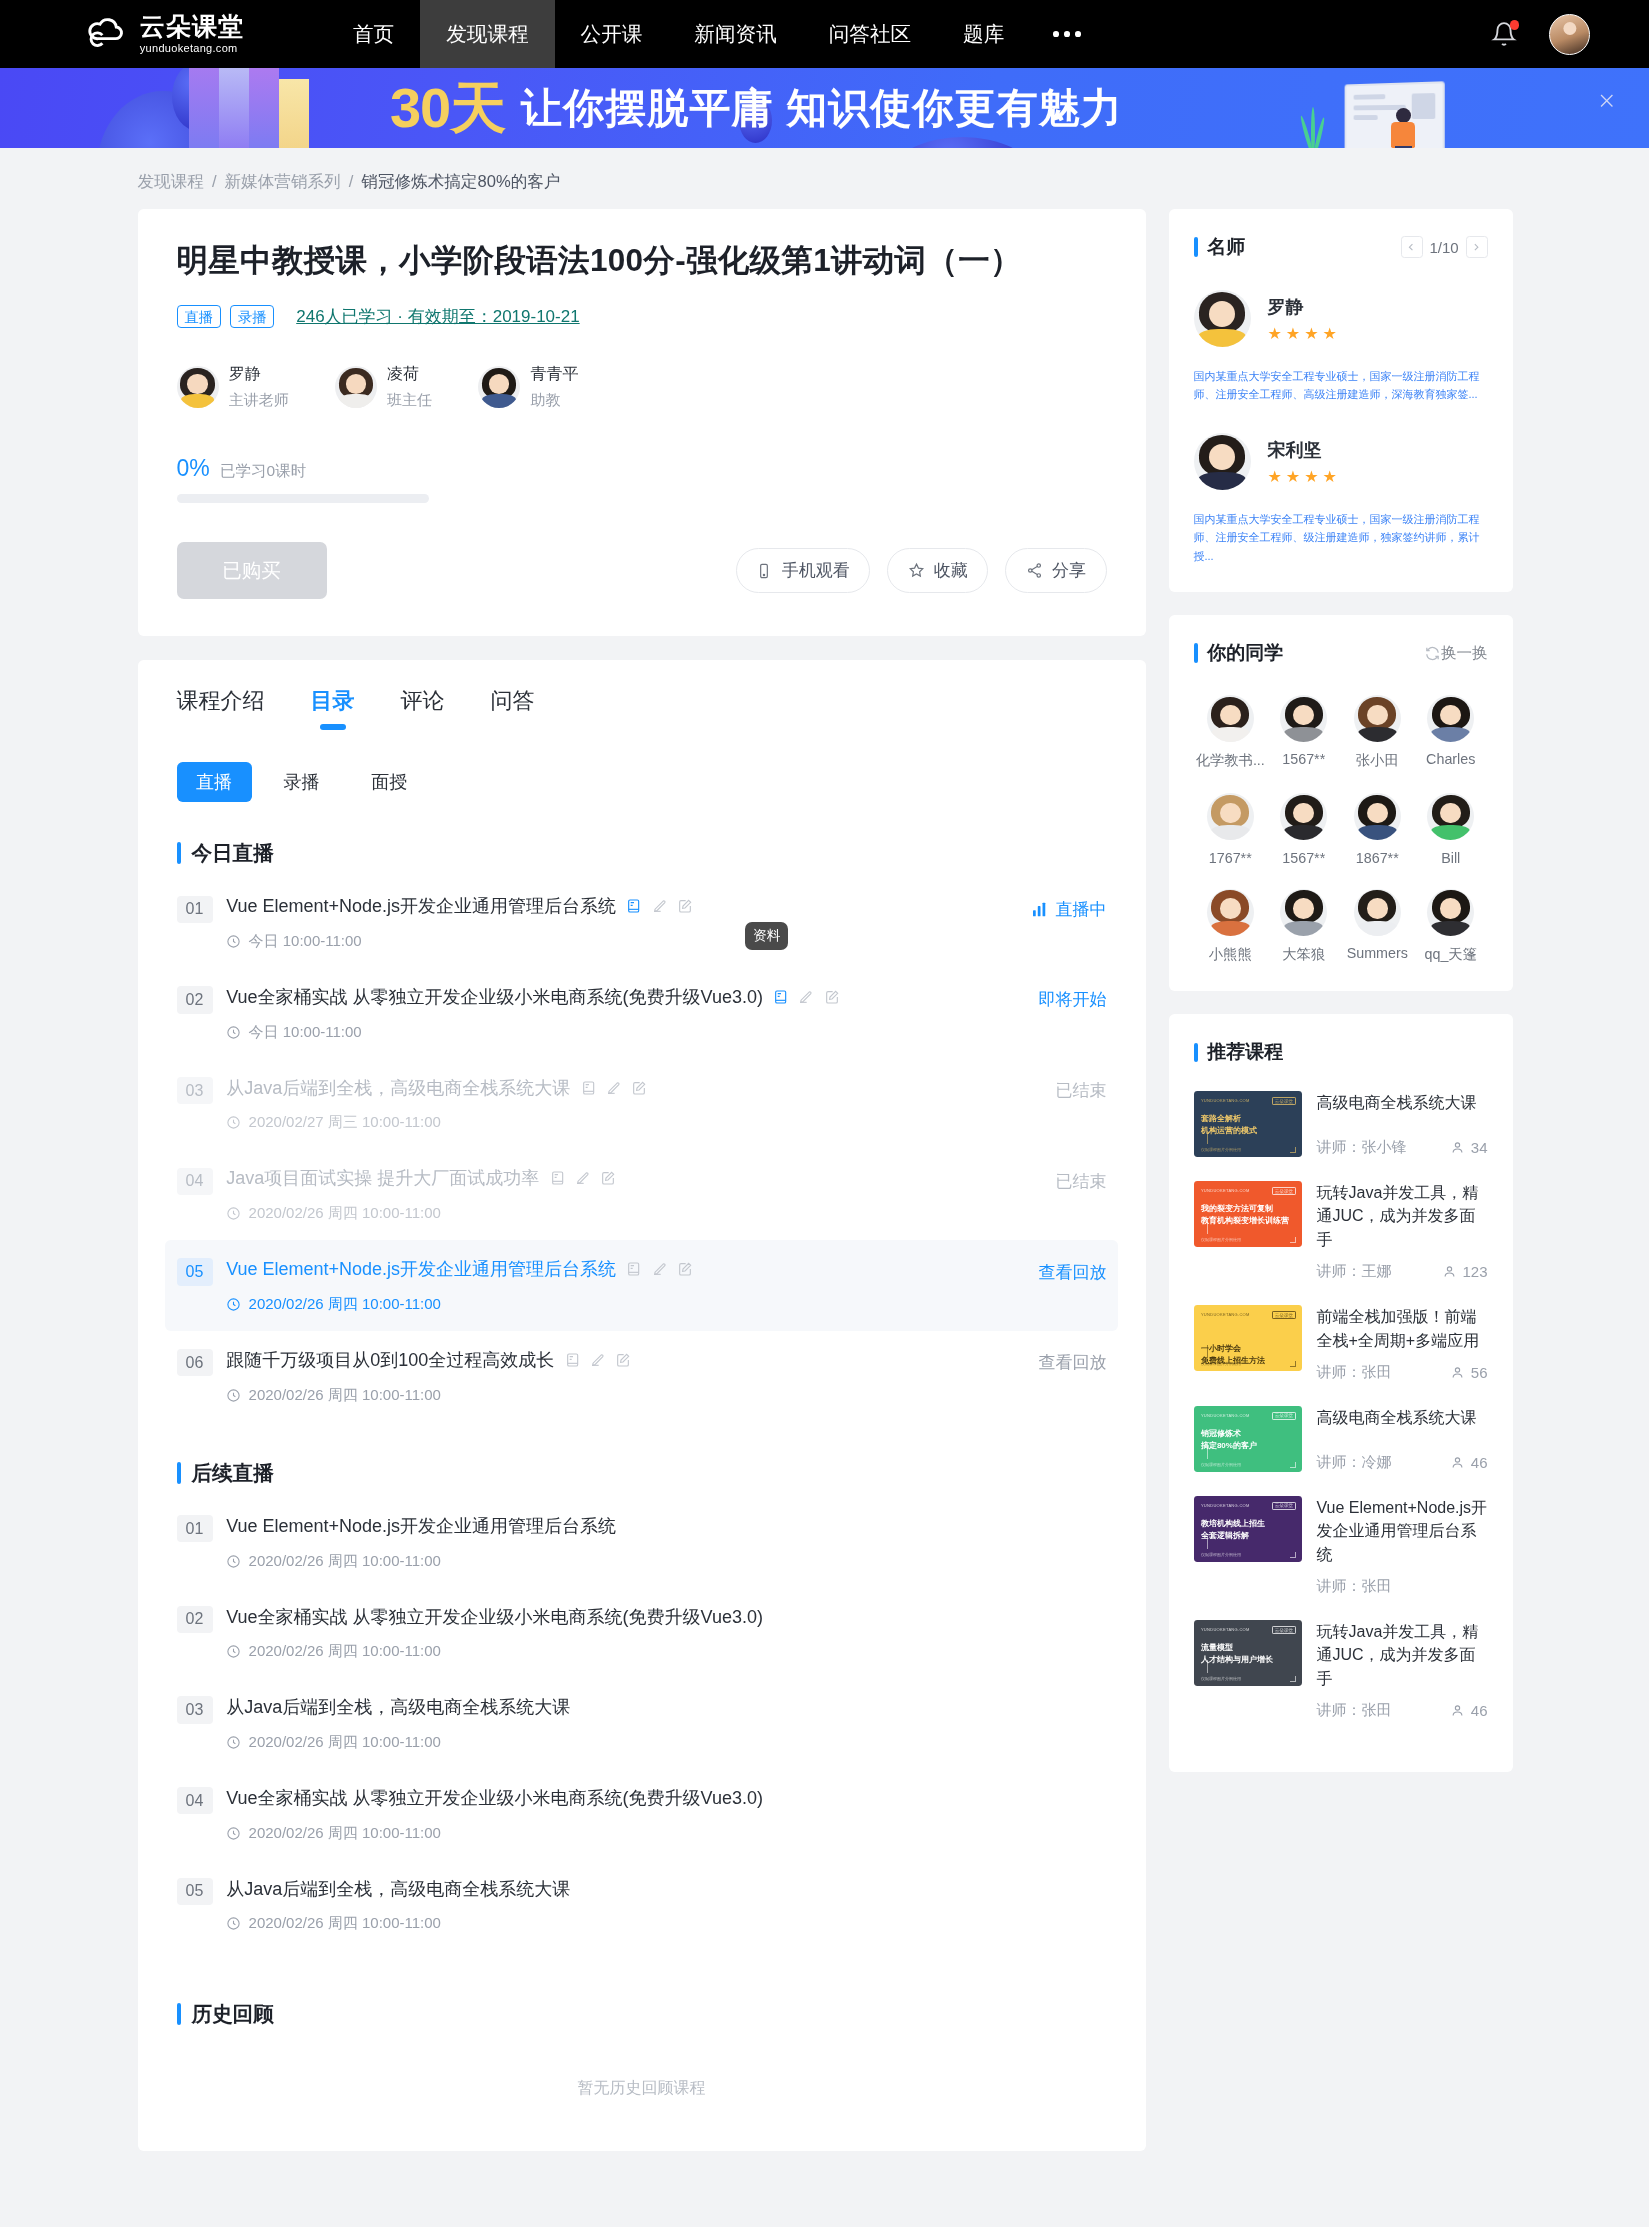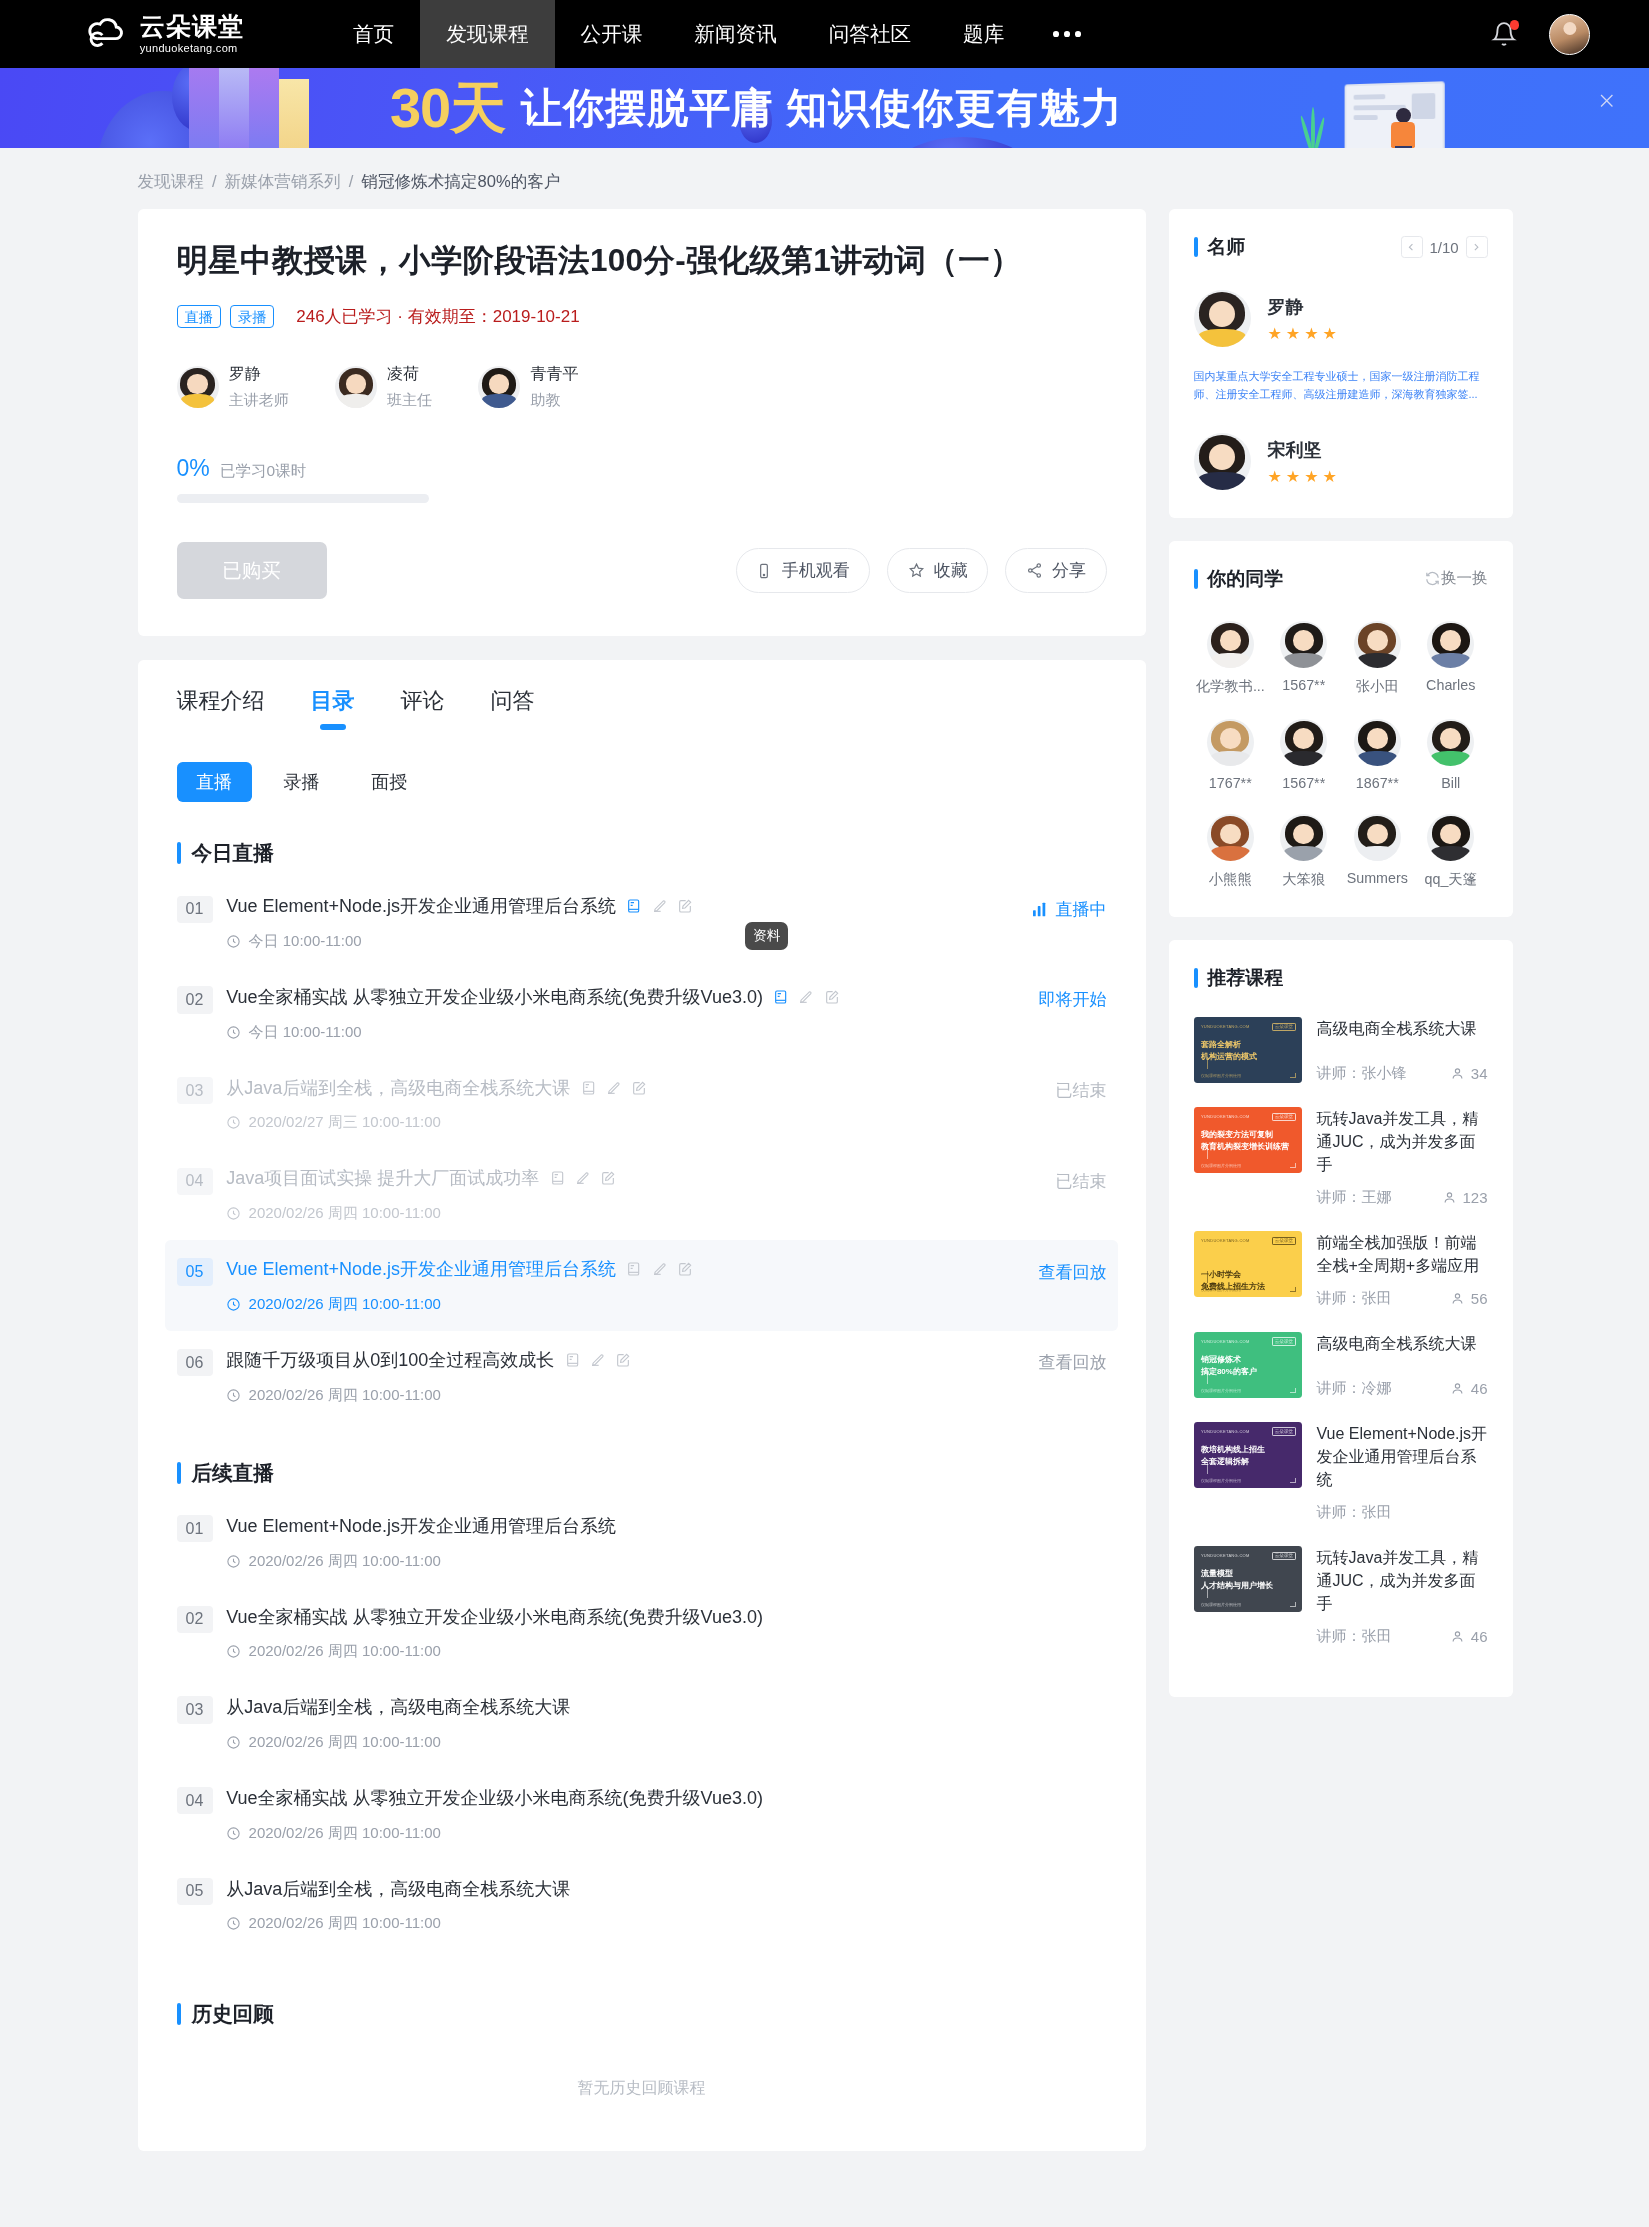--- a/index.html
+++ b/index.html
@@ -160,21 +160,21 @@
   .course-card { padding: 32px 39px 37px 39px; margin-bottom: 24px; }
   .course-title {
     font-size: 31.5px; font-weight: 700; color: #1d2129; letter-spacing: 0.3px;
     line-height: 1.25;
   }
   .badges-row { display: flex; align-items: center; gap: 9.2px; margin-top: 25px; }
   .badge {
     border: 1.1px solid #1890ff; color: #1890ff; font-size: 14.3px;
     border-radius: 4px; padding: 3.4px 6.9px; line-height: 1;
   }
-  .meta-line { font-size: 17px; color: #b91c1c; margin-left: 12.6px; }
+  .meta-line { font-size: 17px; color: #0f766e; margin-left: 12.6px; text-decoration: underline; }
 
   .teachers { display: flex; gap: 46px; margin-top: 36px; }
   .teacher { display: flex; align-items: center; gap: 10.3px; }
   .t-av {
     width: 42px; height: 42px; border-radius: 50%;
     background: #edeef0; overflow: hidden; position: relative; flex-shrink: 0;
   }
   .t-av .hair { position:absolute; left:9%; top:4%; width:82%; height:74%; border-radius:50% 50% 44% 44%; }
   .t-av .face { position:absolute; left:26%; top:20%; width:48%; height:46%; border-radius:50%; background:#f6d9bf; }
   .t-av .body { position:absolute; left:10%; bottom:0; width:80%; height:34%; border-radius:40% 40% 0 0; }
@@ -974,20 +974,21 @@
                   <div class="tb-info">
                     <span class="tb-name">宋利坚</span>
                     <span class="stars">
                       <span class="star">★</span>
                       <span class="star">★</span>
                       <span class="star">★</span>
                       <span class="star">★</span>
                     </span>
                   </div>
                 </div>
+                <div class="tb-desc">国内某重点大学安全工程专业硕士，国家一级注册消防工程师、注册安全工程师、级注册建造师，独家签约讲师，累计授...</div>
               </div>
             </div>
         </div>
 
         <div class="side-card">
           <div class="side-head">
             <div class="side-head-left">
               <span class="side-bar"></span>
               <span class="side-title">你的同学</span>
             </div>

